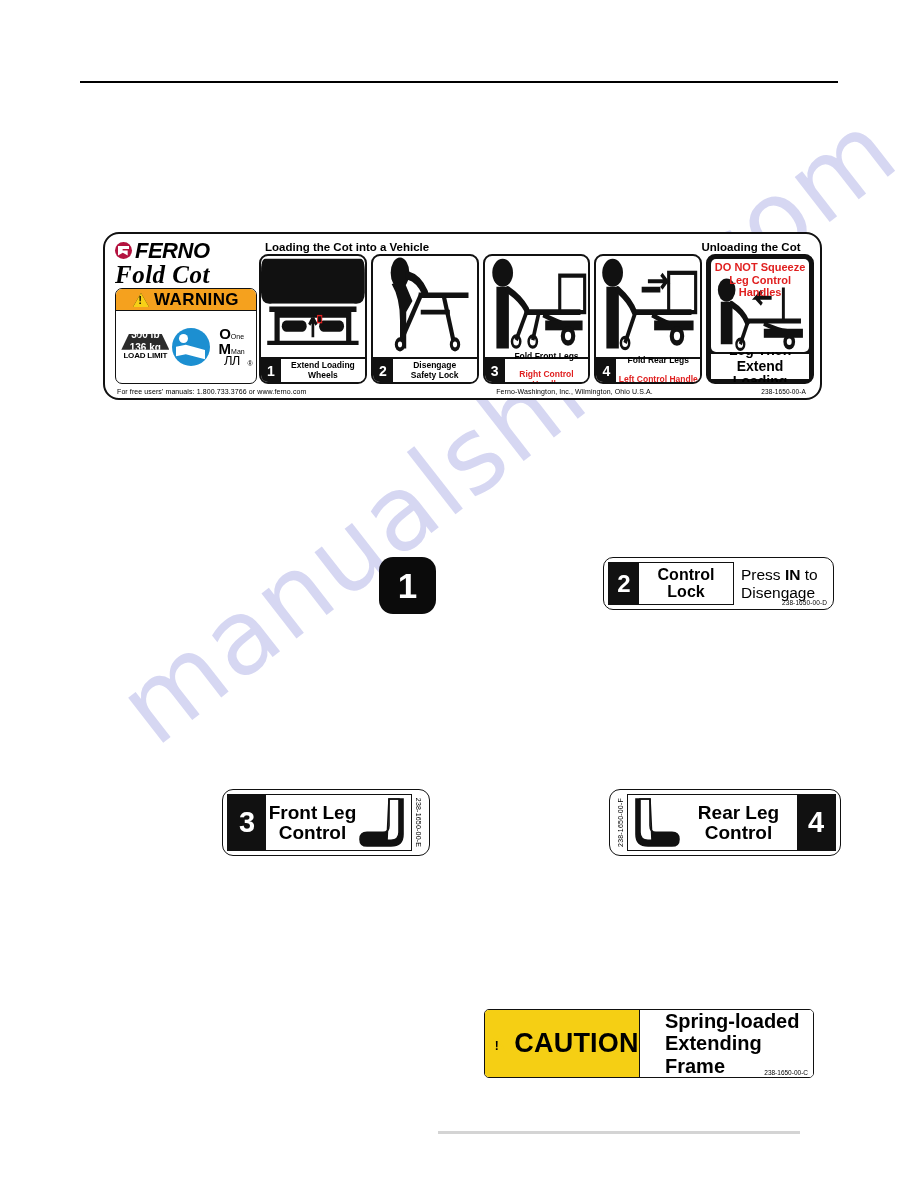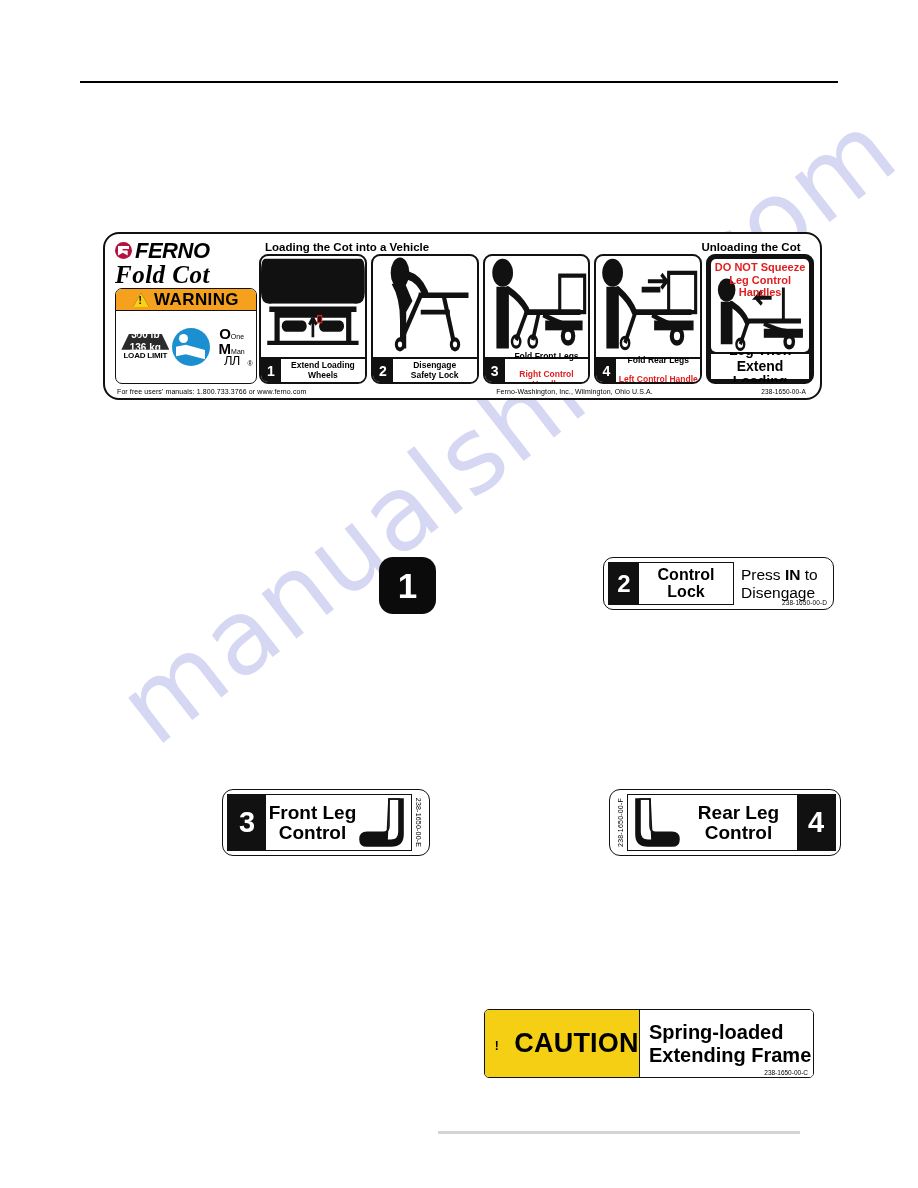--- a/index.html
+++ b/index.html
@@ -320,21 +320,21 @@
   .ca-bang {
     position:absolute; left:-1.5px; top:6px;
     font-size:12px; font-weight:bold; line-height:1; color:#000;
   }
   .ca-word { font-size:27px; font-weight:bold; letter-spacing:0.2px; }
   .ca-right {
     flex:1; background:#fff; position:relative;
     display:flex; flex-direction:column; justify-content:center;
     padding-left:9px;
   }
-  .ca-r1,.ca-r2 { font-size:20px; font-weight:bold; line-height:1.13; }
+  .ca-r1,.ca-r2 { font-size:20px; font-weight:bold; line-height:1.13;margin-left:16px; }
   .ca-pn { position:absolute; right:5px; bottom:1px; font-size:6.5px; }
 </style>
 </head>
 <body>
 
 <div class="page-rule-top"></div>
 <div class="page-rule-bottom"></div>
 
 <div class="watermark">
   <span>manualshive.com</span>

